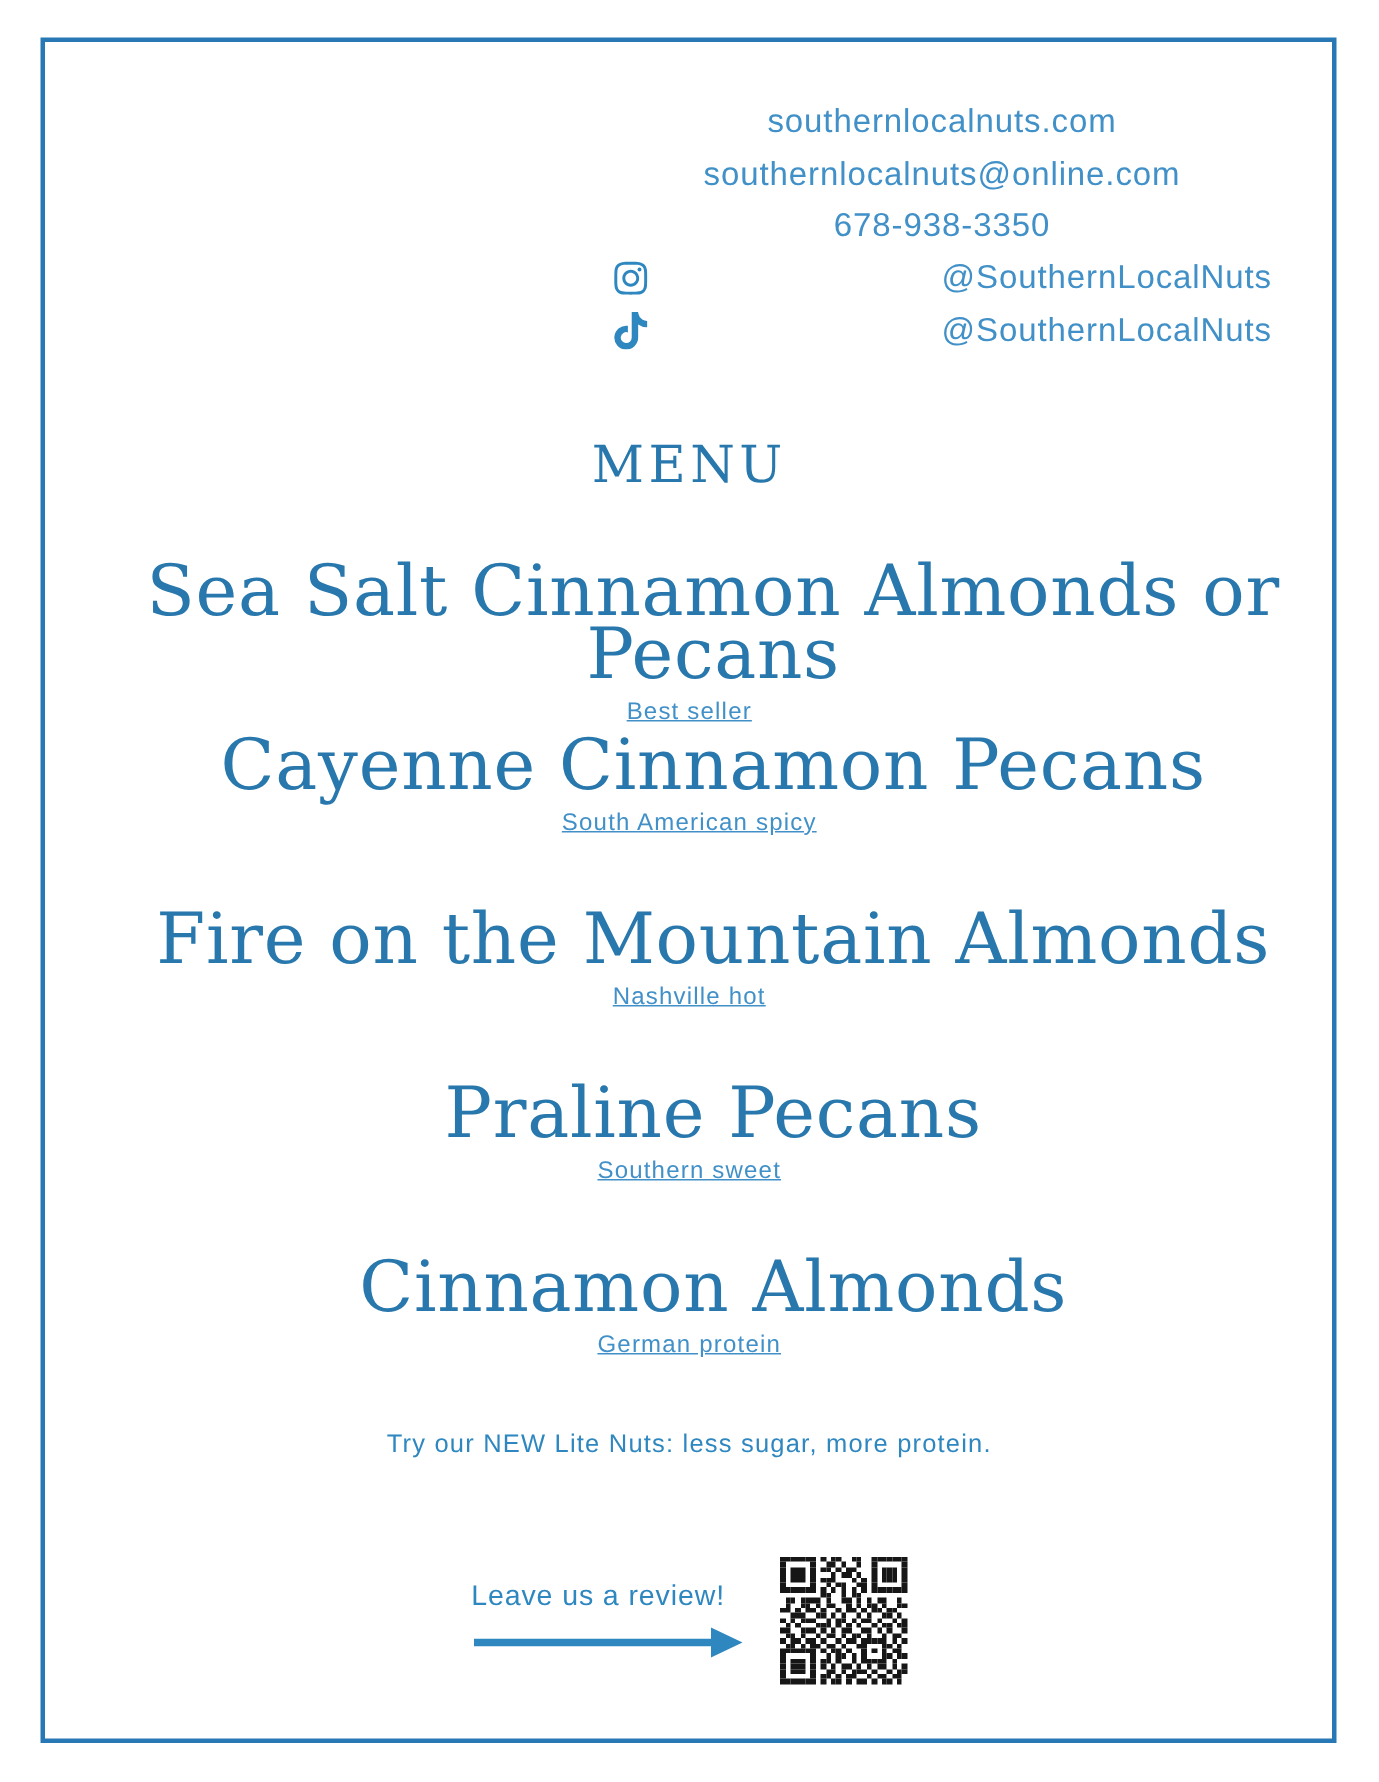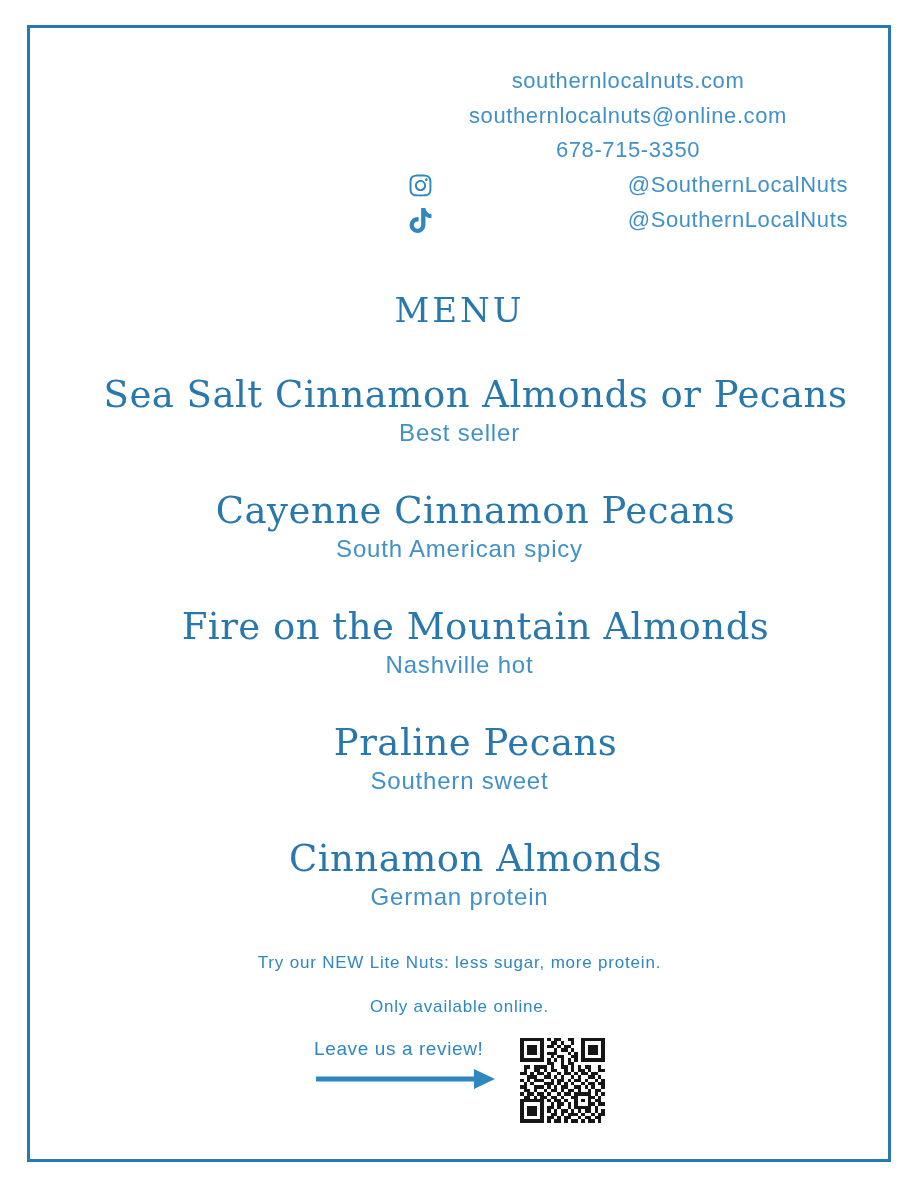--- a/index.html
+++ b/index.html
@@ -42,39 +42,39 @@
   .social-icon svg{width:100%;height:100%;fill:#2f87c0;}
   
   .center-col{position:absolute;left:0;width:100%;text-align:center;}
   .menu-title{
     top:290px;
     font-family:"DejaVu Serif", serif;
     font-size:34px;color:#2878ad;letter-spacing:3px;
   }
   .item-title{
     font-family:"DejaVu Serif", serif;
-    font-size:37px;color:#2878ad;line-height:42px;letter-spacing:0.5px;padding-left:32px;
+    font-size:47px;color:#2878ad;line-height:42px;letter-spacing:0.5px;padding-left:32px;
   }
   .item-sub{
-    font-size:24px;color:#4190c8;line-height:34px;letter-spacing:0.8px;
+    font-size:16px;color:#4190c8;line-height:34px;letter-spacing:0.8px;text-decoration:underline;
   }
   .item-1{top:374px;}
   .item-2{top:490px;}
   .item-3{top:606px;}
   .item-4{top:722px;}
   .item-5{top:838px;}
   .promo{
     top:948px;
     font-size:17px;color:#2f87c0;letter-spacing:0.8px;line-height:30px;
   }
   .promo-line2{margin-top:14px;}
   
   .review{
     position:absolute;top:1038px;left:0;width:100%;
-    display:flex;justify-content:center;align-items:flex-start;gap:24px;
+    display:flex;justify-content:center;align-items:center;gap:24px;
   }
   .review-cta{display:flex;flex-direction:column;align-items:flex-start;width:182px;}
   .review-label{font-size:19px;color:#2f87c0;letter-spacing:0.6px;margin-bottom:8px;}
   .review-arrow svg{display:block;}
   .qr{
     display:grid;
     grid-template-columns:repeat(25,3.4px);
     grid-auto-rows:3.4px;
     background:#ffffff;
   }
@@ -84,21 +84,21 @@
 </head>
 <body>
 
 <div class="page">
   <div class="frame"></div>
 
 
   <div class="contact">
     <div class="contact-row">southernlocalnuts.com</div>
     <div class="contact-row">southernlocalnuts@online.com</div>
-    <div class="contact-row">678-715-3350</div>
+    <div class="contact-row">678-938-3350</div>
     <div class="social-row">
       <span class="social-icon">
         <svg viewBox="0 0 448 512">
             <path d="M224.1 141c-63.6 0-114.9 51.3-114.9 114.9s51.3 114.9 114.9 114.9S339 319.5 339 255.9 287.7 141 224.1 141zm0 189.6c-41.1 0-74.7-33.5-74.7-74.7s33.5-74.7 74.7-74.7 74.7 33.5 74.7 74.7-33.6 74.7-74.7 74.7zm146.4-194.3c0 14.9-12 26.8-26.8 26.8-14.9 0-26.8-12-26.8-26.8s12-26.8 26.8-26.8 26.8 12 26.8 26.8zm76.1 27.2c-1.7-35.9-9.9-67.7-36.2-93.9-26.2-26.2-58-34.4-93.9-36.2-37-2.1-147.9-2.1-184.9 0-35.8 1.7-67.6 9.9-93.9 36.1s-34.4 58-36.2 93.9c-2.1 37-2.1 147.9 0 184.9 1.7 35.9 9.9 67.7 36.2 93.9s58 34.4 93.9 36.2c37 2.1 147.9 2.1 184.9 0 35.9-1.7 67.7-9.9 93.9-36.2 26.2-26.2 34.4-58 36.2-93.9 2.1-37 2.1-147.8 0-184.8zM398.8 388c-7.8 19.6-22.9 34.7-42.6 42.6-29.5 11.7-99.5 9-132.1 9s-102.7 2.6-132.1-9c-19.6-7.8-34.7-22.9-42.6-42.6-11.7-29.5-9-99.5-9-132.1s-2.6-102.7 9-132.1c7.8-19.6 22.9-34.7 42.6-42.6 29.5-11.7 99.5-9 132.1-9s102.7-2.6 132.1 9c19.6 7.8 34.7 22.9 42.6 42.6 11.7 29.5 9 99.5 9 132.1s2.7 102.7-9 132.1z"></path>
           </svg>
       </span>
       <span>@SouthernLocalNuts</span>
     </div>
     <div class="social-row">
       <span class="social-icon">
@@ -128,21 +128,20 @@
     <div class="item-title">Fire on the Mountain Almonds</div>
     <div class="item-sub">Nashville hot</div>
   </div>
   <div class="center-col item-5">
     <div class="item-title">Cinnamon Almonds</div>
     <div class="item-sub">German protein</div>
   </div>
 
   <div class="center-col promo">
     <div>Try our NEW Lite Nuts: less sugar, more protein.</div>
-    <div class="promo-line2">Only available online.</div>
   </div>
 
   <div class="review">
     <div class="review-cta">
       <div class="review-label">Leave us a review!</div>
       <div class="review-arrow">
         <svg width="182" height="22" viewBox="0 0 182 22">
           <line x1="2" y1="11" x2="162" y2="11" stroke="#2f87c0" stroke-width="5"></line>
           <polygon points="160,1 181,11 160,21" fill="#2f87c0"></polygon>
         </svg>

